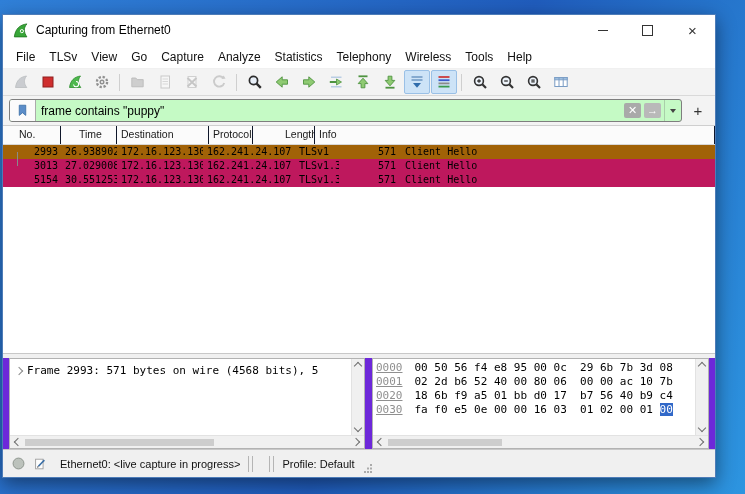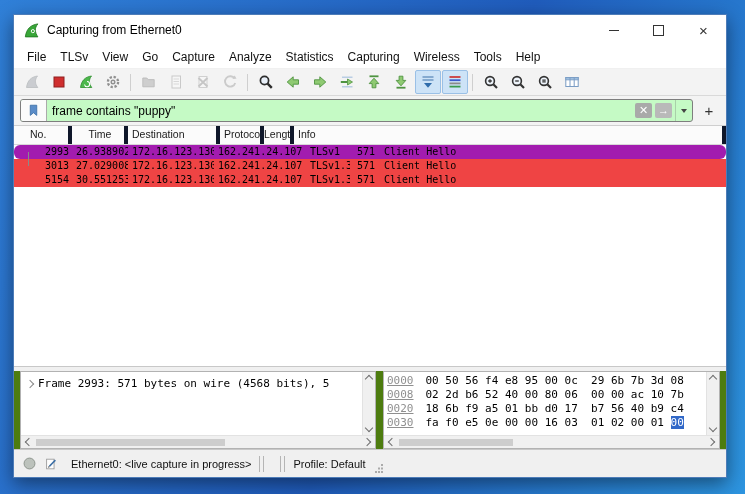--- a/index.html
+++ b/index.html
@@ -3,21 +3,21 @@
 <meta charset="utf-8">
 <style>
   html,body{margin:0;padding:0;}
   body{
     width:745px;height:494px;overflow:hidden;position:relative;
     background:linear-gradient(115deg,#3080d8 0%,#205cbc 55%,#2d95e0 100%);
     font-family:"Liberation Sans",sans-serif;
     -webkit-font-smoothing:antialiased;
   }
   .window{
-    position:absolute;left:13px;top:14px;width:714px;height:464px;
+    position:absolute;left:2px;top:14px;width:714px;height:464px;
     background:#f0f0f0;border:1px solid #4d7cb8;box-shadow:0 6px 18px rgba(0,0,0,.45);
     display:flex;flex-direction:column;box-sizing:border-box;
   }
   
   .titlebar{height:30px;background:#fff;display:flex;align-items:center;flex:0 0 auto;}
   .titlebar .appicon{margin:0 7px 0 9px;width:17px;height:17px;flex:0 0 auto;}
   .title-text{font-size:12px;color:#000;flex:1 1 auto;white-space:nowrap;overflow:hidden;}
   .win-controls{display:flex;align-items:stretch;height:100%;}
   .win-btn{width:45px;display:flex;align-items:center;justify-content:center;color:#222;}
   .glyph-min{width:10px;height:1px;background:#333;display:block;}
@@ -40,37 +40,37 @@
   .filter-text{flex:1 1 auto;font-size:12px;color:#000;padding-left:5px;white-space:nowrap;overflow:hidden;}
   .fb-btn{width:17px;height:15px;border-radius:2px;margin-right:3px;display:flex;align-items:center;justify-content:center;flex:0 0 auto;}
   .clear-btn{background:#a9a9a9;color:#fff;font-size:11px;line-height:1;}
   .apply-btn{background:#b9b9b9;color:#fff;font-size:11px;line-height:1;font-weight:bold;}
   .dd-btn{width:16px;height:100%;display:flex;align-items:center;justify-content:center;flex:0 0 auto;border-left:1px solid #a9cfa9;}
   .tri-down{width:0;height:0;border-left:3.5px solid transparent;border-right:3.5px solid transparent;border-top:4.5px solid #444;}
   .add-btn{width:22px;height:21px;margin-left:5px;display:flex;align-items:center;justify-content:center;font-size:15px;color:#333;flex:0 0 auto;}
   
   .plist{flex:1 1 auto;display:flex;flex-direction:column;background:#fff;overflow:hidden;border-bottom:1px solid #c8c8c8;}
   .phead{height:18px;display:flex;background:#fbfbfb;border-bottom:1px solid #d8d8d8;flex:0 0 auto;font-size:10.5px;color:#1a1a1a;}
-  .hcell{border-right:4px solid #0f172a;padding:2px 0 0 4px;box-sizing:border-box;white-space:nowrap;overflow:hidden;}
+  .hcell{border-right:1px solid #0f172a;padding:2px 0 0 4px;box-sizing:border-box;white-space:nowrap;overflow:hidden;}
   .prow{height:14px;display:flex;font-family:"DejaVu Sans Mono",monospace;font-size:10px;line-height:14px;color:#000;position:relative;}
-  .prow.tls{background:#ef4444;}
-  .prow.selected{background:#a21caf;border-radius:6px;}
+  .prow.tls{background:#be185d;}
+  .prow.selected{background:#a16207;}
   .pcell{box-sizing:border-box;white-space:nowrap;overflow:hidden;padding-left:4px;}
   .c0{width:58px;flex:0 0 auto;text-align:right;padding-right:3px;padding-left:0;}
   .c1{width:56px;flex:0 0 auto;text-align:center;}
   .c2{width:86px;flex:0 0 auto;}
   .c3{width:92px;flex:0 0 auto;}
   .c4{width:44px;flex:0 0 auto;}
-  .c5{width:30px;flex:0 0 auto;text-align:right;padding-right:5px;padding-left:0;}
+  .c5{width:30px;flex:0 0 auto;text-align:right;padding-right:5px;padding-left:0;margin-left:32px;}
   .c6{flex:1 1 auto;}
   .phead .c0{text-align:left;padding-left:16px;}
   .rel-marker{position:absolute;left:14px;width:1px;background:#8a8a8a;}
   
   .splitter{height:4px;background:#f0f0f0;flex:0 0 auto;}
-  .panes{height:78px;flex:0 0 auto;display:flex;gap:7px;padding:0 6px;background:#4d7c0f;box-sizing:border-box;}
+  .panes{height:91px;flex:0 0 auto;display:flex;gap:7px;padding:0 6px;background:#6d28d9;box-sizing:border-box;}
   .pane{background:#fff;border:1px solid #b2b2b2;display:flex;flex-direction:column;box-sizing:border-box;overflow:hidden;}
   .pane-details{flex:0 0 356px;}
   .pane-hex{flex:1 1 auto;}
   .pane-body{flex:1 1 auto;display:flex;overflow:hidden;}
   .pane-content{flex:1 1 auto;overflow:hidden;padding:2px 0 0 3px;}
   .vscroll{width:13px;flex:0 0 auto;background:#f0f0f0;border-left:1px solid #e2e2e2;display:flex;flex-direction:column;align-items:center;justify-content:space-between;padding:4px 0;box-sizing:border-box;}
   .hscroll{height:13px;flex:0 0 auto;background:#f0f0f0;border-top:1px solid #e2e2e2;display:flex;align-items:center;padding:0 5px;box-sizing:border-box;}
   .hthumb{height:7px;background:#cdcdcd;margin:0 4px;}
   .chev{width:5px;height:5px;border-right:1.4px solid #6e6e6e;border-bottom:1.4px solid #6e6e6e;display:inline-block;}
   .chev.up{transform:rotate(-135deg);}
@@ -117,21 +117,21 @@
   </div>
 
   <div class="menubar">
       <span class="menu-item">File</span>
       <span class="menu-item">TLSv</span>
       <span class="menu-item">View</span>
       <span class="menu-item">Go</span>
       <span class="menu-item">Capture</span>
       <span class="menu-item">Analyze</span>
       <span class="menu-item">Statistics</span>
-      <span class="menu-item">Capturing</span>
+      <span class="menu-item">Telephony</span>
       <span class="menu-item">Wireless</span>
       <span class="menu-item">Tools</span>
       <span class="menu-item">Help</span>
     </div>
 
   <div class="toolbar">
       <div class="tb-btn disabled">
         <span>
           <svg viewBox="0 0 16 16" width="16" height="16">
             <path d="M2.5 13.5 C3.5 6.5 7 3 13.5 2 C10.5 5.8 11 9.8 13.8 13.5 Z" fill="#a9aeb4" stroke="#8b9096" stroke-width="0.8"></path>
@@ -379,21 +379,21 @@
         <span class="hthumb" style="width:55%;"></span>
         <span style="flex:1"></span>
         <span class="chev right"></span>
       </div>
     </div>
 
     <div class="pane pane-hex">
       <div class="pane-body">
         <div class="pane-content">
             <div class="hrow"><span class="hoff">0000</span><span class="hbytes">00 50 56 f4 e8 95 00 0c  29 6b 7b 3d 08</span></div>
-            <div class="hrow"><span class="hoff">0008</span><span class="hbytes">02 2d b6 52 40 00 80 06  00 00 ac 10 7b</span></div>
+            <div class="hrow"><span class="hoff">0001</span><span class="hbytes">02 2d b6 52 40 00 80 06  00 00 ac 10 7b</span></div>
             <div class="hrow"><span class="hoff">0020</span><span class="hbytes">18 6b f9 a5 01 bb d0 17  b7 56 40 b9 c4</span></div>
             <div class="hrow"><span class="hoff">0030</span><span class="hbytes">fa f0 e5 0e 00 00 16 03  01 02 00 01 </span><span class="hsel">00</span></div>
           </div>
         <div class="vscroll">
           <span class="chev up"></span>
           <span class="chev down"></span>
         </div>
       </div>
       <div class="hscroll">
         <span class="chev left"></span>

